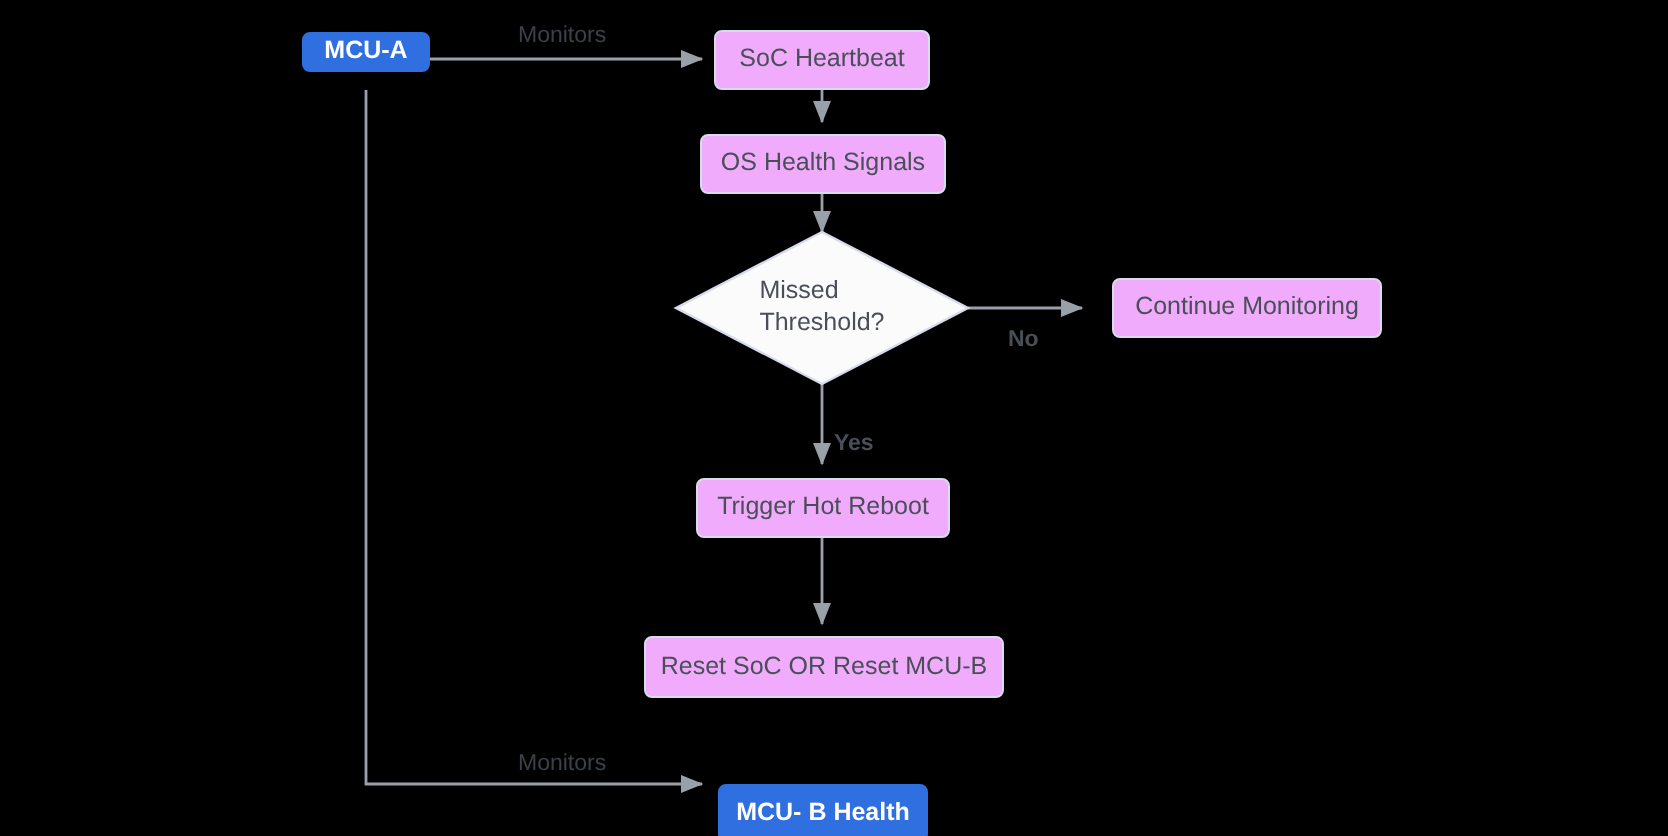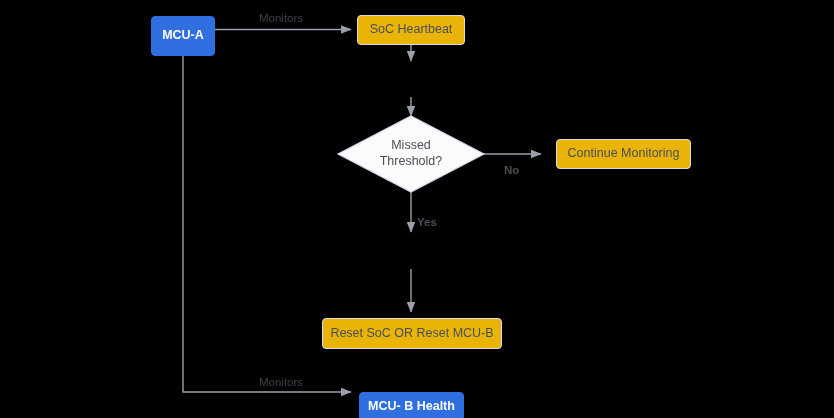--- a/index.html
+++ b/index.html
@@ -33,38 +33,38 @@
     border-radius: 4px;
   }
   .accent {
     background: #2f6fe0;
     color: #ffffff;
     border: 1px solid #2f6fe0;
     font-size: 12.5px;
     font-weight: 600;
   }
   .plain {
-    background: #eab308;
+    background: #f0abfc;
     color: #4a4f57;
     border: 1px solid #d7dced;
     font-size: 12.5px;
     font-weight: 400;
   }
   .diamond-wrap {
     position: absolute;
   }
   .diamond-label {
     position: absolute;
     left: 0; top: 0;
     width: 100%;
     height: 100%;
     display: flex;
     align-items: center;
     justify-content: center;
-    text-align: center;
+    text-align: left;
     font-size: 12.5px;
     color: #4a4f57;
     line-height: 1.25;
   }
   .edge-label {
     position: absolute;
     font-size: 11.5px;
     font-weight: 400;
     color: #3c4048;
     white-space: nowrap;
@@ -97,42 +97,48 @@
 
     <line x1="411" y1="192" x2="411" y2="232" stroke="#9aa0aa" stroke-width="1.4" marker-end="url(#arrow)"></line>
 
     <line x1="411" y1="269" x2="411" y2="312" stroke="#9aa0aa" stroke-width="1.4" marker-end="url(#arrow)"></line>
 
     <path d="M183,45 L183,392 L351,392" fill="none" stroke="#9aa0aa" stroke-width="1.4" marker-end="url(#arrow)"></path>
 
     <polygon points="411,116 484,154 411,192 338,154" fill="#fbfbfc" stroke="#d7dced" stroke-width="1.2"></polygon>
   </svg>
 
-  <div class="node node-rect accent" style="left:151px; top:16px; width:64px; height:40px;">
+  <div class="node node-rect accent" style="left:151px; top:16px; width:64px; height:20px;">
     <span>MCU-A</span>
   </div>
 
   <div class="node node-rect plain" style="left:357px; top:15px; width:108px; height:30px;">
     <span>SoC Heartbeat</span>
   </div>
 
+  <div class="node node-rect plain" style="left:350px; top:67px; width:123px; height:30px;">
+    <span>OS Health Signals</span>
+  </div>
 
   <div class="diamond-wrap" style="left:338px; top:116px; width:146px; height:76px;">
     <div class="diamond-label">
       <div>
         <div>Missed</div>
         <div>Threshold?</div>
       </div>
     </div>
   </div>
 
   <div class="node node-rect plain" style="left:556px; top:139px; width:135px; height:30px;">
     <span>Continue Monitoring</span>
   </div>
 
+  <div class="node node-rect plain" style="left:348px; top:239px; width:127px; height:30px;">
+    <span>Trigger Hot Reboot</span>
+  </div>
 
   <div class="node node-rect plain" style="left:322px; top:318px; width:180px; height:31px;text-align:center;">
     <span>Reset SoC OR Reset MCU-B</span>
   </div>
 
   <div class="node node-rect accent" style="left:359px; top:392px; width:105px; height:29px;">
     <span>MCU- B Health</span>
   </div>
 
   <div class="edge-label" style="left:259px; top:12px;">Monitors</div>

